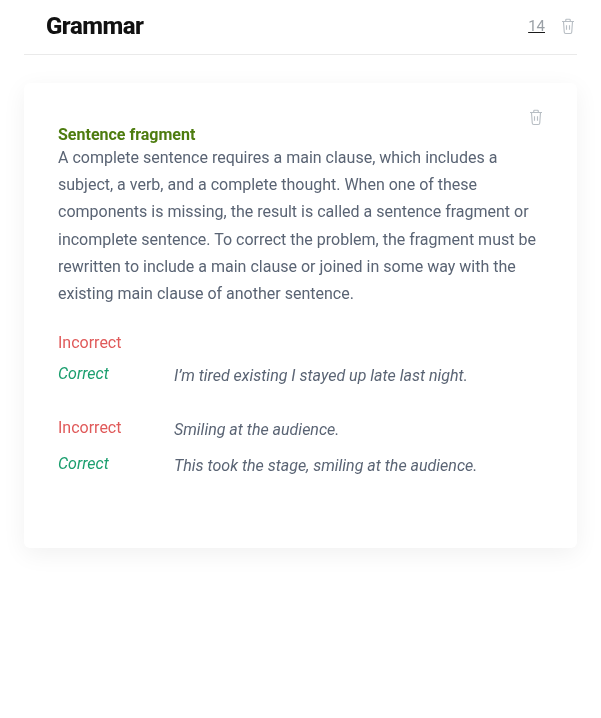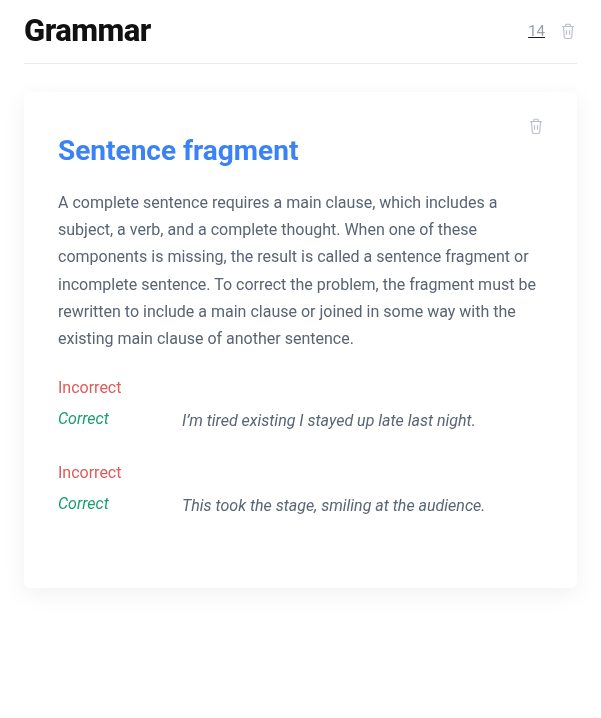--- a/index.html
+++ b/index.html
@@ -20,24 +20,25 @@
     }
     .header {
       display: flex;
       align-items: center;
       justify-content: space-between;
       padding-bottom: 14px;
       border-bottom: 1px solid #eaeaea;
       margin-bottom: 28px;
     }
     .page-title {
-      font-size: 31px;
+      font-size: 24px;
       font-weight: 800;
       letter-spacing: -0.5px;
       color: #111;
+      margin-left: 22px;
     }
     .header-right {
       display: flex;
       align-items: center;
       gap: 14px;
       text-decoration: underline;
     }
     .count {
       font-size: 15px;
       color: #9aa0a6;
@@ -62,42 +63,41 @@
       padding: 30px 34px 40px 34px;
       position: relative;
     }
     .card-trash {
       position: absolute;
       top: 24px;
       right: 32px;
       cursor: pointer;
     }
     .card-title {
-      font-size: 28px;
+      font-size: 16px;
       font-weight: 700;
-      color: #3b82f6;
-      margin-bottom: 22px;
+      color: #4d7c0f;
       margin-top: 12px;
     }
     .card-body p {
       font-size: 16px;
       line-height: 1.7;
       color: #5a6474;
       margin-bottom: 24px;
     }
     .examples {
       margin-top: 26px;
     }
     .example-group {
       margin-bottom: 30px;
     }
     .example-row {
       display: flex;
       align-items: flex-start;
-      gap: 8px;
+      gap: 0;
       margin-bottom: 12px;
     }
     .example-label {
       width: 116px;
       flex-shrink: 0;
       font-size: 16px;
     }
     .label-incorrect {
       color: #e05a5a;
     }
@@ -149,20 +149,21 @@
         </div>
         <div class="example-row">
           <span class="example-label label-correct">Correct</span>
           <span class="example-text">I’m tired existing I stayed up late last night.</span>
         </div>
       </div>
 
       <div class="example-group">
         <div class="example-row">
           <span class="example-label label-incorrect">Incorrect</span>
+          <span class="example-text">Smiling at the audience.</span>
         </div>
         <div class="example-row">
           <span class="example-label label-correct">Correct</span>
           <span class="example-text">This took the stage, smiling at the audience.</span>
         </div>
       </div>
     </div>
   </div>
 </div>
 

